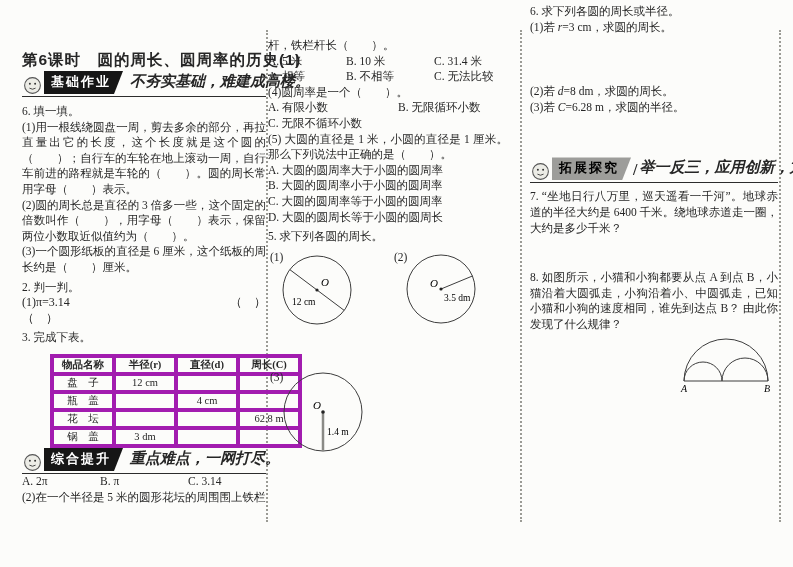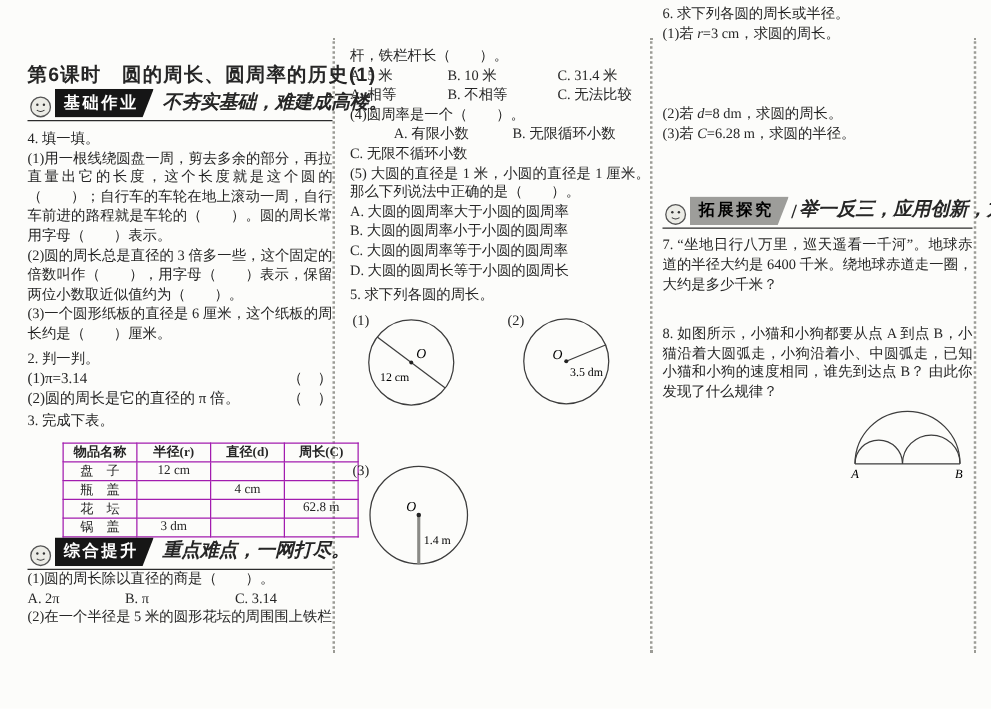--- a/index.html
+++ b/index.html
@@ -1,43 +1,43 @@
 <!DOCTYPE html>
 <html><head>
 <meta charset="utf-8">
 <style>
   html,body{margin:0;padding:0;}
   .page{position:relative;width:793px;height:567px;background:#fcfcfa;color:#262626;
         font-family:"Liberation Serif",serif;overflow:hidden;}
   .sep{position:absolute;top:30px;height:492px;width:0;border-left:2px dotted #9b9b95;}
   .col{position:absolute;top:0;}
   .col-left{left:22px;width:244px;}
-  .col-mid{left:280px;width:240px;}
+  .col-mid{left:268px;width:240px;}
   .col-right{left:530px;width:248px;}
   .title{margin-top:50px;font-family:"Liberation Sans",sans-serif;font-weight:bold;
          font-size:15.5px;letter-spacing:1px;white-space:nowrap;}
   .badge-row{display:flex;align-items:flex-end;border-bottom:1.5px solid #2c2c2c;
              padding-bottom:2px;}
   .mascot{width:21px;height:21px;flex:0 0 auto;margin-right:1px;margin-bottom:-2px;}
   .banner{flex:0 0 auto;background:#161616;color:#fff;font-weight:bold;font-size:13px;
           font-family:"Liberation Sans",sans-serif;padding:2px 12px 3px 7px;
           clip-path:polygon(0 0,100% 0,calc(100% - 9px) 100%,0 100%);letter-spacing:2px;}
   .banner.gray{background:#9d9d9a;color:#000000;}
   .slogan{font-style:italic;font-weight:bold;font-size:15px;margin-left:7px;
           padding-bottom:3px;white-space:nowrap;font-family:Liberation Mono, monospace;}
   .slash{font-weight:bold;font-size:16px;margin-left:2px;padding-bottom:1px;}
   .line,.qhead{font-size:11.5px;line-height:15.6px;}
   .para{font-size:11.5px;line-height:15.6px;text-align:justify;}
   .qhead{margin-top:4px;}
   .opts{display:flex;font-size:11.5px;line-height:15.6px;}
   .opts span{flex:0 0 auto;}
-  .w78{width:78px;} .w88{width:88px;} .w130{width:130px;text-align:center;}
+  .w78{width:78px;} .w88{width:88px;} .w130{width:130px;}
   .judge{display:flex;justify-content:space-between;font-size:12px;line-height:15.6px;}
   table.fill{border-collapse:collapse;margin:8px 0 0 28px;font-size:10.5px;}
-  table.fill td,table.fill th{border:1px solid #a21caf;text-align:center;
+  table.fill td,table.fill th{border:4px solid #a21caf;text-align:center;
          padding:0 5px;height:13px;font-weight:normal;min-width:48px;}
   table.fill th{font-weight:bold;}
   .figrow{position:relative;}
   .figlabel{position:absolute;font-size:11.5px;}
   .var{font-style:italic;font-family:"Liberation Serif",serif;}
   svg text{font-family:"Liberation Serif",serif;}
   .q8fig{margin:4px 0 0 150px;display:block;}
 </style>
 </head>
 <body>
@@ -55,32 +55,31 @@
       <svg class="mascot" viewBox="0 0 24 24">
         <circle cx="12" cy="12" r="9" fill="#ececE6" stroke="#555" stroke-width="1.2"></circle>
         <circle cx="9" cy="10" r="1.1" fill="#333"></circle>
           <circle cx="15" cy="10" r="1.1" fill="#333"></circle>
         <path d="M8.5 15 q3.5 2.5 7 0" stroke="#333" fill="none" stroke-width="1"></path>
       </svg>
       <div class="banner">基础作业</div>
       <div class="slogan">不夯实基础，难建成高楼。</div>
     </div>
 
-    <div class="qhead" style="margin-top:7px">4. 填一填。</div>
+    <div class="qhead" style="margin-top:7px">6. 填一填。</div>
     <div class="para">(1)用一根线绕圆盘一周，剪去多余的部分，再拉直量出它的长度，这个长度就是这个圆的（　　）；自行车的车轮在地上滚动一周，自行车前进的路程就是车轮的（　　）。圆的周长常用字母（　　）表示。</div>
     <div class="para">(2)圆的周长总是直径的 3 倍多一些，这个固定的倍数叫作（　　），用字母（　　）表示，保留两位小数取近似值约为（　　）。</div>
     <div class="para">(3)一个圆形纸板的直径是 6 厘米，这个纸板的周长约是（　　）厘米。</div>
 
     <div class="qhead">2. 判一判。</div>
     <div class="judge">
       <span>(1)π=3.14</span>
       <span>（　）</span>
     </div>
     <div class="judge">
-      <span>(2)圆的周长是它的直径的 π 倍。</span>
       <span>（　）</span>
     </div>
 
     <div class="qhead">3. 完成下表。</div>
     <table class="fill">
       <tbody>
           <tr>
         <th>物品名称</th>
         <th>半径(r)</th>
         <th>直径(d)</th>
@@ -117,21 +116,20 @@
       <svg class="mascot" viewBox="0 0 24 24">
         <circle cx="12" cy="12" r="9" fill="#ececE6" stroke="#555" stroke-width="1.2"></circle>
         <circle cx="9" cy="10" r="1.1" fill="#333"></circle>
           <circle cx="15" cy="10" r="1.1" fill="#333"></circle>
         <path d="M8.5 15 q3.5 2.5 7 0" stroke="#333" fill="none" stroke-width="1"></path>
       </svg>
       <div class="banner">综合提升</div>
       <div class="slogan">重点难点，一网打尽。</div>
     </div>
 
-    <div class="line">(1)圆的周长除以直径的商是（　　）。</div>
     <div class="opts">
       <span class="w78">A. 2π</span>
       <span class="w88">B. π</span>
       <span>C. 3.14</span>
     </div>
     <div class="line">(2)在一个半径是 5 米的圆形花坛的周围围上铁栏</div>
   </div>
 
   <div class="col col-mid" style="padding-top:38px">
     <div class="line">杆，铁栏杆长（　　）。</div>
@@ -203,21 +201,21 @@
           <circle cx="15" cy="10" r="1.1" fill="#333"></circle>
         <path d="M8.5 15 q3.5 2.5 7 0" stroke="#333" fill="none" stroke-width="1"></path>
       </svg>
       <div class="banner gray">拓展探究</div>
       <div class="slash">/</div>
       <div class="slogan" style="margin-left:2px">举一反三，应用创新，方能一显身手！</div>
     </div>
 
     <div class="para" style="margin-top:6px">7. “坐地日行八万里，巡天遥看一千河”。地球赤道的半径大约是 6400 千米。绕地球赤道走一圈，大约是多少千米？</div>
 
-    <div class="para" style="margin-top:24px">8. 如图所示，小猫和小狗都要从点 A 到点 B，小猫沿着大圆弧走，小狗沿着小、中圆弧走，已知小猫和小狗的速度相同，谁先到达点 B？ 由此你发现了什么规律？</div>
+    <div class="para" style="margin-top:34px">8. 如图所示，小猫和小狗都要从点 A 到点 B，小猫沿着大圆弧走，小狗沿着小、中圆弧走，已知小猫和小狗的速度相同，谁先到达点 B？ 由此你发现了什么规律？</div>
 
     <svg class="q8fig" width="94" height="58" viewBox="0 0 94 58">
       <line x1="4" y1="44" x2="88" y2="44" stroke="#3d3d3d" stroke-width="1"></line>
       <path d="M4 44 A42 42 0 0 1 88 44" fill="none" stroke="#3d3d3d" stroke-width="1"></path>
       <path d="M4 44 A19 19 0 0 1 42 44" fill="none" stroke="#3d3d3d" stroke-width="1"></path>
       <path d="M42 44 A23 23 0 0 1 88 44" fill="none" stroke="#3d3d3d" stroke-width="1"></path>
       <text x="1" y="55" font-size="10" font-style="italic">A</text>
       <text x="84" y="55" font-size="10" font-style="italic">B</text>
     </svg>
   </div>

